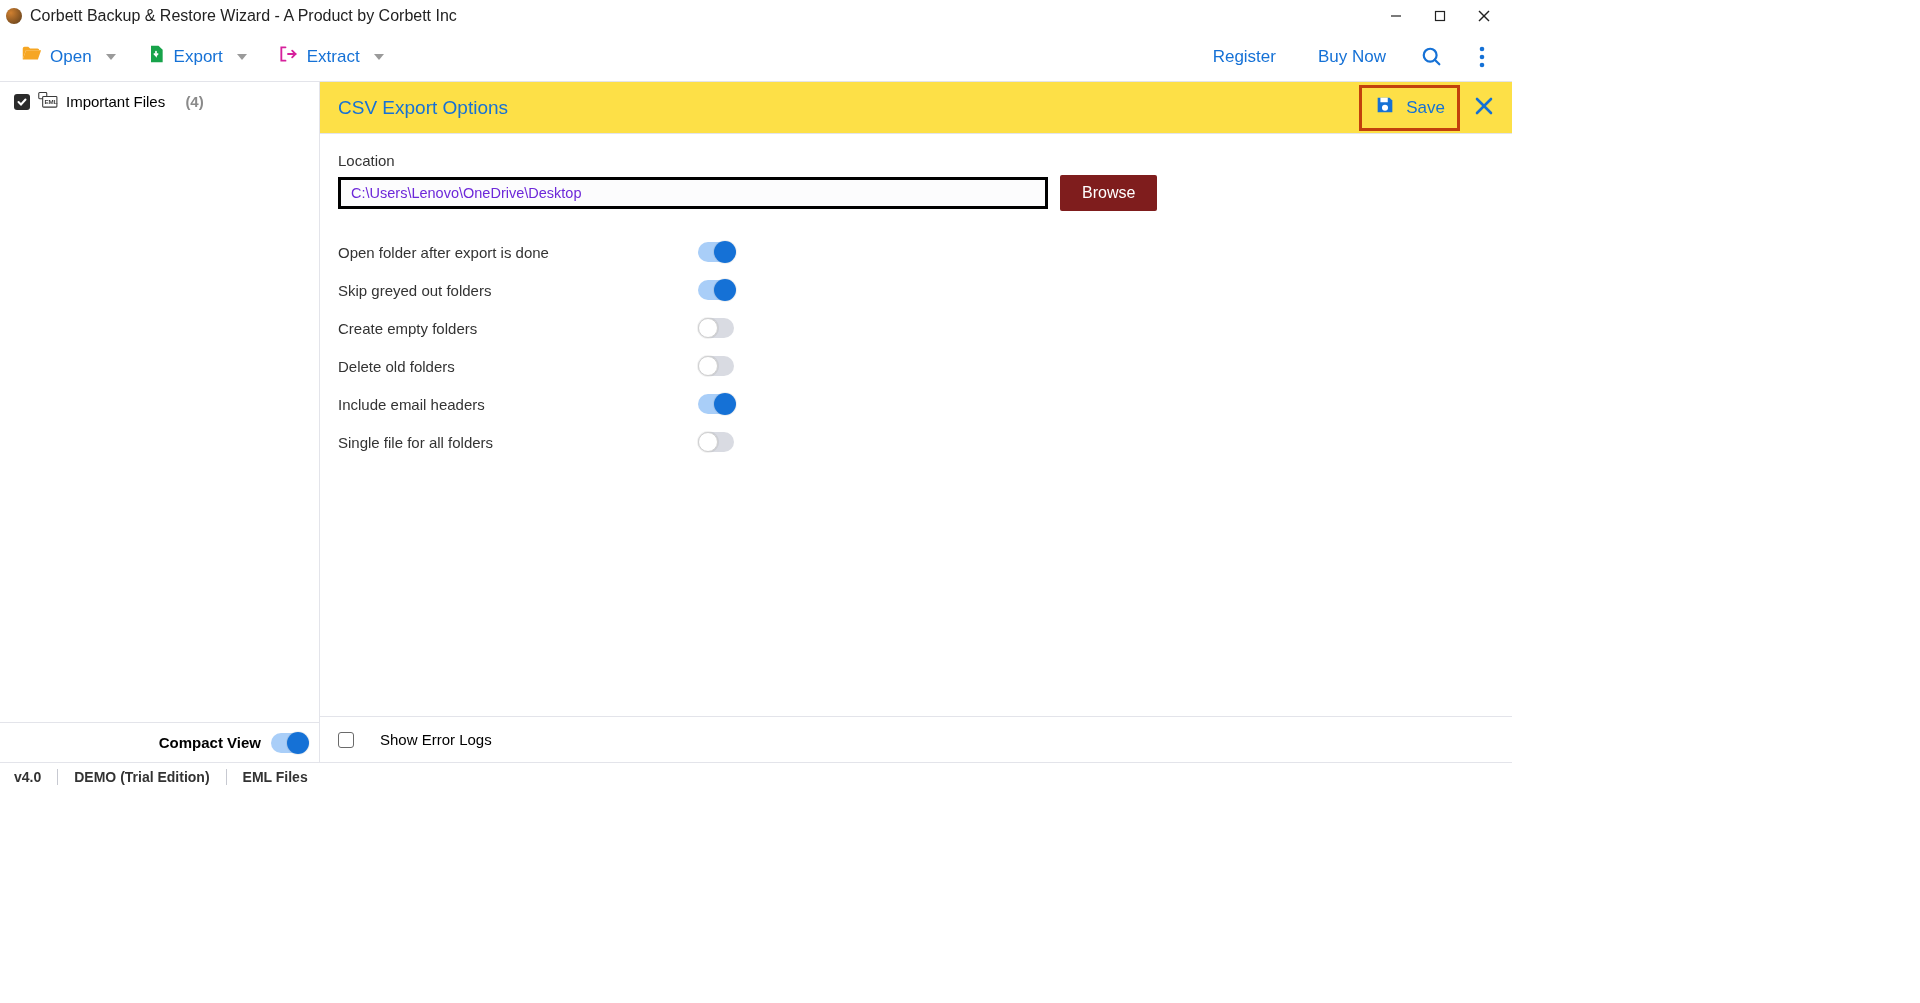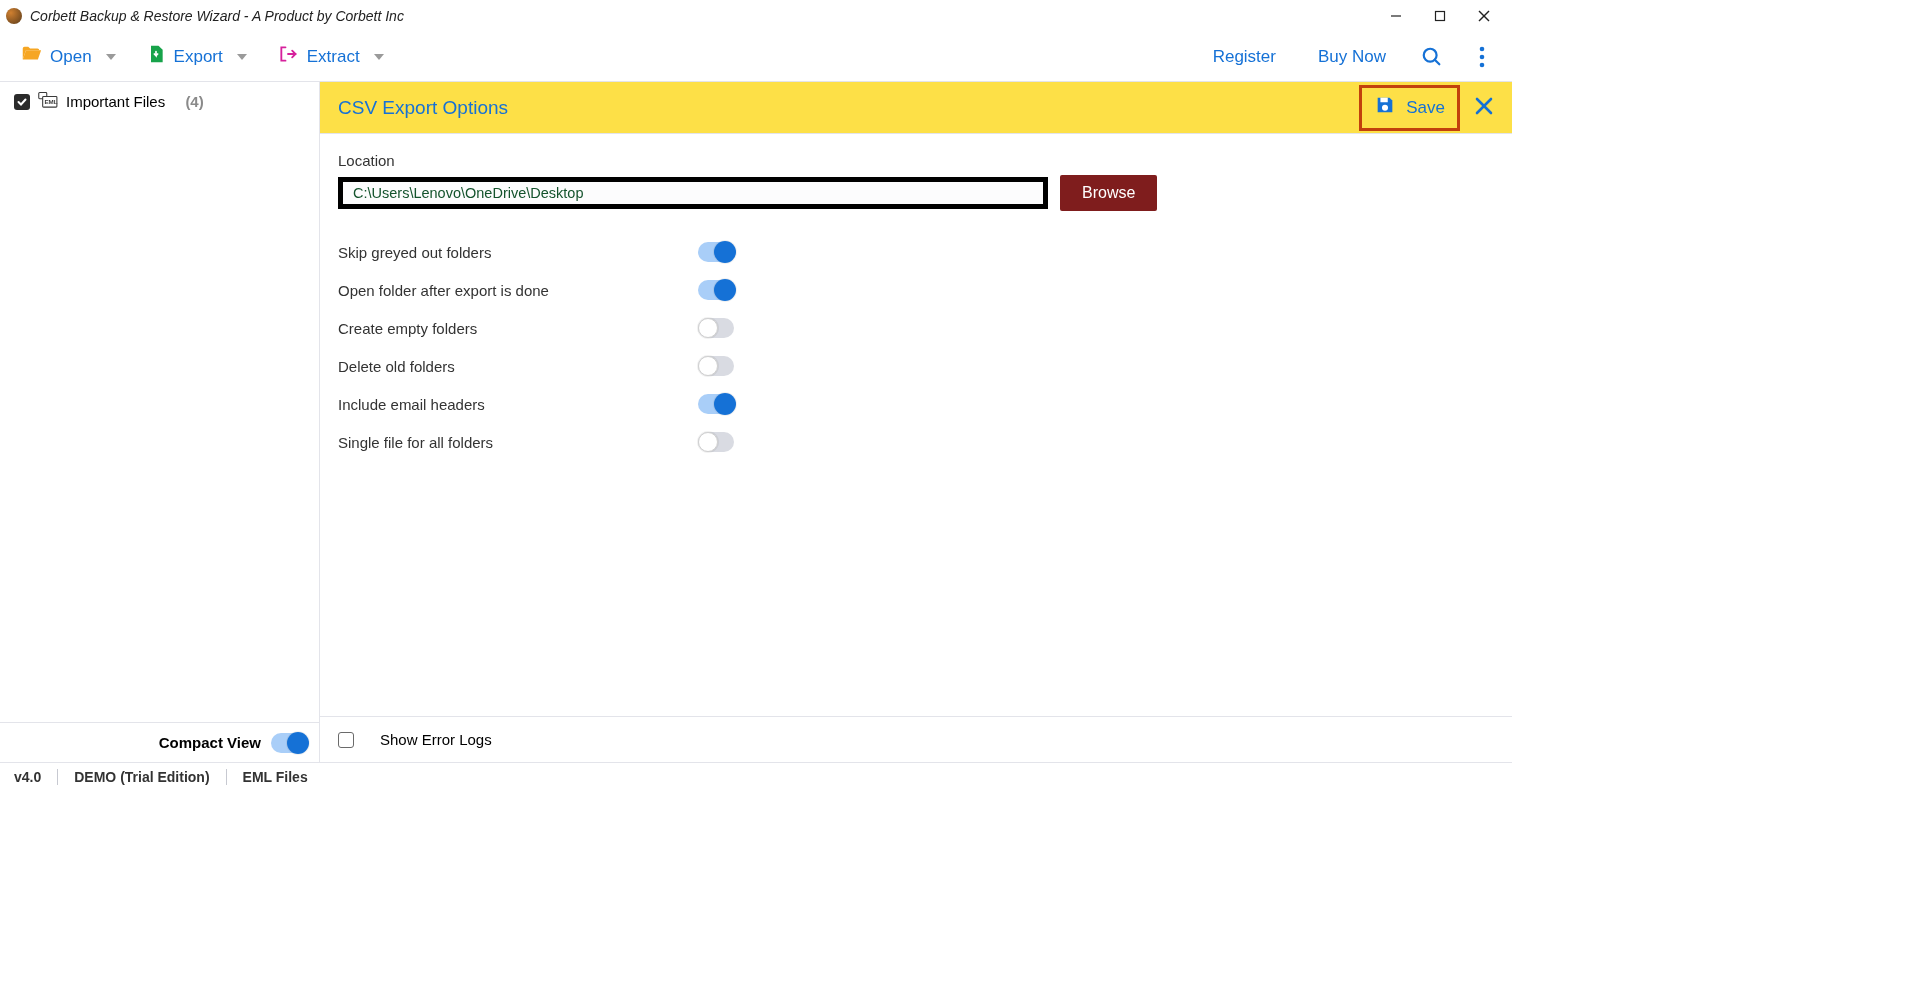--- a/index.html
+++ b/index.html
@@ -1,19 +1,19 @@
 <!DOCTYPE html>
 <html><head>
 <meta charset="utf-8">
 <style>
   * { box-sizing: border-box; margin: 0; padding: 0; font-family: "Segoe UI", Arial, sans-serif; }
   body { width: 1512px; height: 790px; background: #fff; overflow: hidden; display:flex; flex-direction:column; }
 
   
-  .titlebar { height: 28px; display: flex; align-items: center; padding: 16px 6px; font-size: 14px; color:#222;font-style:italic; }
+  .titlebar { height: 28px; display: flex; align-items: center; padding: 16px 6px; font-size: 16px; color:#222; }
   .titlebar .app-icon { width:16px; height:16px; border-radius:50%; background: radial-gradient(circle at 30% 30%, #d08030, #5a3b1a); margin-right:8px; }
   .titlebar .spacer { flex:1; }
   .titlebar .win-btn { width:44px; height:28px; display:flex; align-items:center; justify-content:center; }
   .titlebar svg { stroke:#222; }
 
   
   .toolbar { height: 50px; border-bottom:1px solid #e3e4ea; display:flex; align-items:center; padding:0 12px; gap:14px; }
   .toolbar-btn { display:flex; align-items:center; gap:8px; padding:6px 8px; font-size:17px; color:#1571d6; cursor:pointer; }
   .toolbar-btn .caret { width:0; height:0; border-left:5px solid transparent; border-right:5px solid transparent; border-top:6px solid #9a9a9a; margin-left:6px; }
   .toolbar .spacer { flex:1; }
@@ -34,21 +34,21 @@
   .panel-header { height:52px; border-bottom:1px solid #e3e4ea; background:#fde047; display:flex; align-items:center; padding:0 18px; }
   .panel-title { color:#1571d6; font-size:19px; }
   .panel-header .spacer { flex:1; }
   .save-box { border:3px solid #c2410c; padding:5px 12px; display:flex; align-items:center; gap:10px; height:46px;}
   .save-btn { display:flex; align-items:center; gap:10px; color:#1571d6; font-size:17px; cursor:pointer; }
   .close-x { margin-left:14px; cursor:pointer; }
 
   .panel-body { flex:1; padding:18px 18px 0 18px; display:flex; flex-direction:column; }
   .field-label { font-size:15px; color:#333; margin-bottom:6px; }
   .location-row { display:flex; align-items:center; gap:12px; margin-bottom:22px; }
-  .location-input { flex:0 0 710px; height:32px; border:5px solid #000000; background:#fcfcfd; padding:0 10px; font-size:14.5px; color:#14532d; }
+  .location-input { flex:0 0 710px; height:32px; border:3px solid #000000; background:#fcfcfd; padding:0 10px; font-size:14.5px; color:#6d28d9; }
   .browse-btn { background:#7f1d1d; color:#fff; border:none; height:36px; padding:0 22px; font-size:16px; border-radius:2px; cursor:pointer; }
 
   .option-row { display:flex; align-items:center; height:38px; }
   .option-label { width:360px; font-size:15px; color:#333; }
 
   .toggle { width:36px; height:20px; border-radius:12px; position:relative; }
   .toggle.off { background:#d9dbe2; }
   .toggle.on { background:#a9cef8; }
   .toggle .knob { position:absolute; width:20px; height:20px; border-radius:50%; top:0; background:#fff; box-shadow:0 0 0 1px rgba(0,0,0,0.06); }
   .toggle.off .knob { left:0; background:#fff; border:1px solid #d0d0d0; }
@@ -191,27 +191,27 @@
 
     <div class="panel-body">
       <div class="field-label">Location</div>
       <div class="location-row">
         <input class="location-input" value="C:\Users\Lenovo\OneDrive\Desktop" style="">
         <button class="browse-btn">Browse</button>
       </div>
 
       <div id="options-container">
           <div class="option-row">
+            <div class="option-label">Open folder after export is done</div>
+            <div class="toggle on">
+              <div class="knob"></div>
+            </div>
+          </div>
+          <div class="option-row">
             <div class="option-label">Skip greyed out folders</div>
-            <div class="toggle on">
-              <div class="knob"></div>
-            </div>
-          </div>
-          <div class="option-row">
-            <div class="option-label">Open folder after export is done</div>
             <div class="toggle on">
               <div class="knob"></div>
             </div>
           </div>
           <div class="option-row">
             <div class="option-label">Create empty folders</div>
             <div class="toggle off">
               <div class="knob"></div>
             </div>
           </div>

